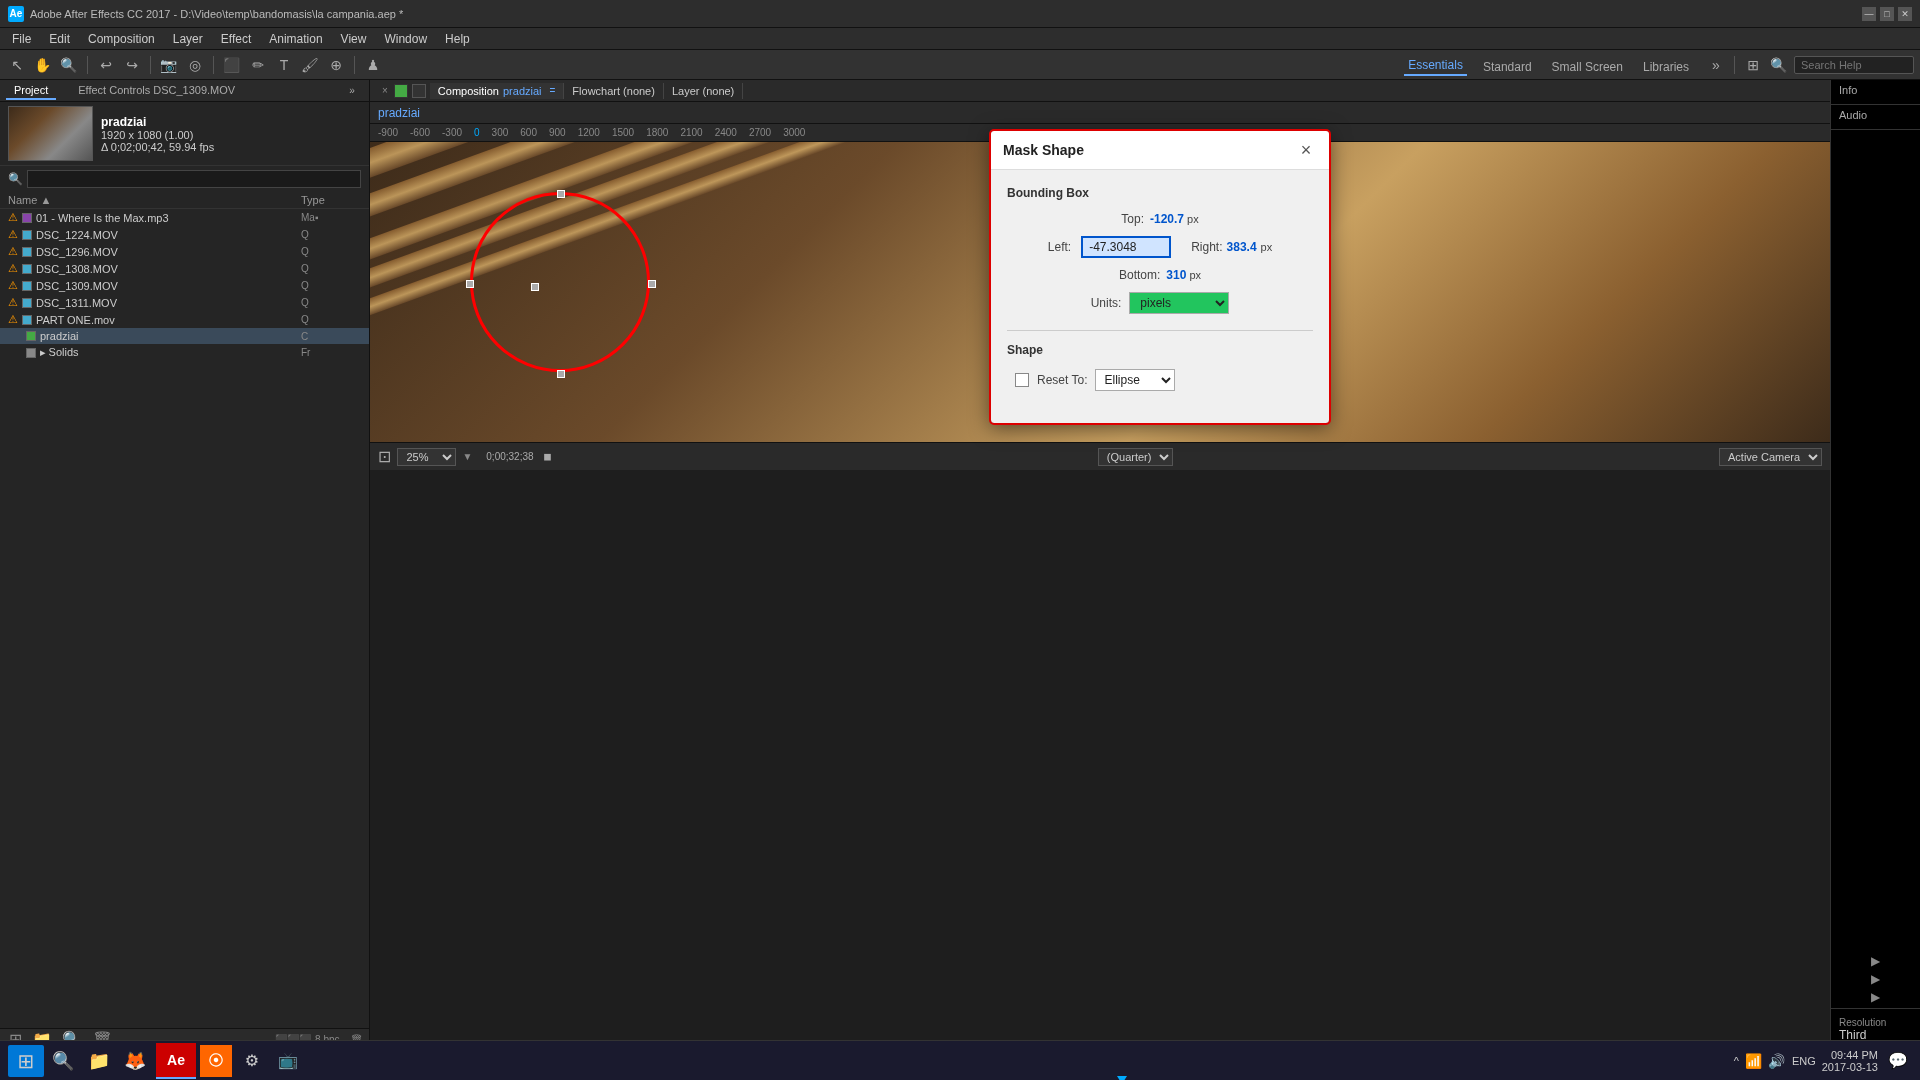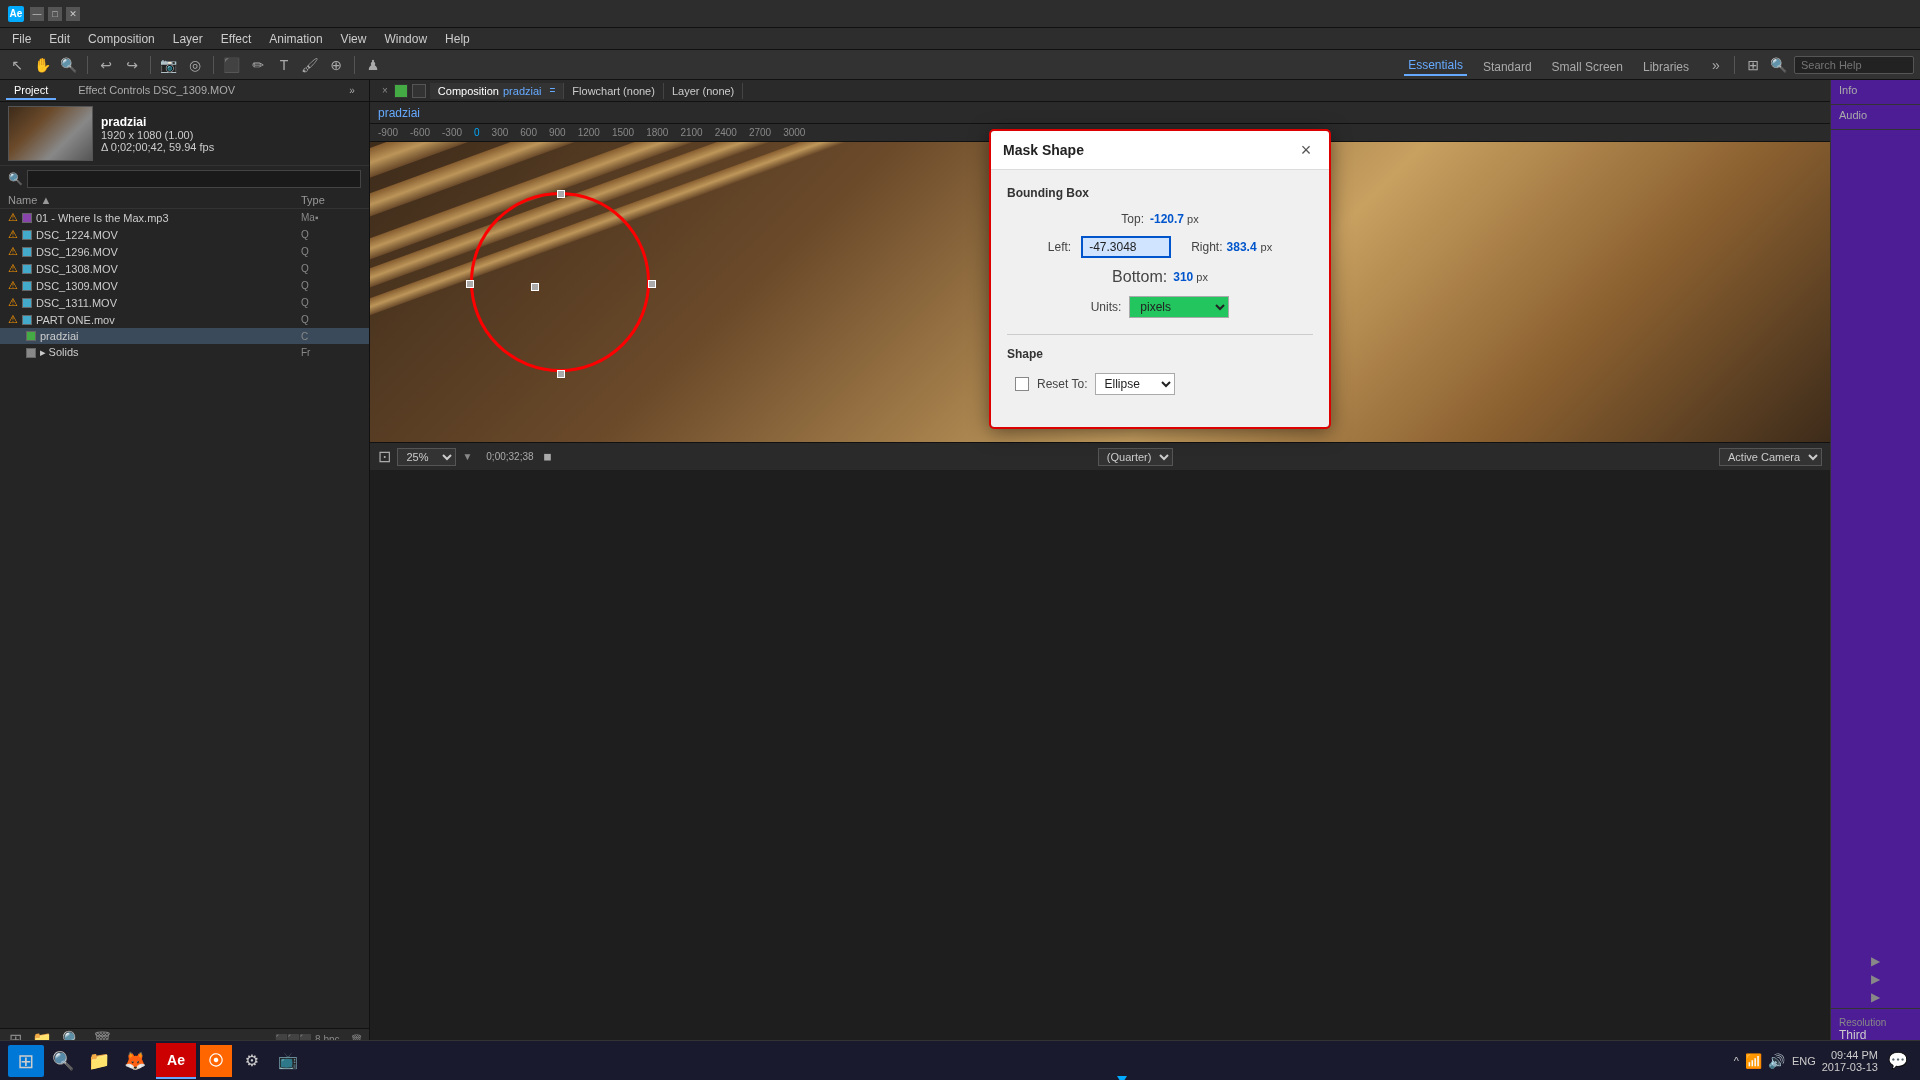--- a/index.html
+++ b/index.html
@@ -432,20 +432,21 @@
       border-top: 1px solid #333;
       position: fixed;
       bottom: 0; left: 0; right: 0;
     }
   </style>
 </head>
 <body>
 
 <div id="title-bar">
   <div class="app-icon">Ae</div>
+  <div class="title-text">Adobe After Effects CC 2017 - D:\Video\temp\bandomasis\la campania.aep *</div>
   <div class="win-controls">
     <div class="win-btn">—</div>
     <div class="win-btn">□</div>
     <div class="win-btn">✕</div>
   </div>
 </div>
 
 <div id="menu-bar">
   <div class="menu-item">File</div>
   <div class="menu-item">Edit</div>
@@ -662,21 +663,21 @@
         <option>(Half)</option>
         <option>(Full)</option>
       </select>
       <div class="comp-toolbar-spacer"></div>
       <select>
         <option>Active Camera</option>
       </select>
     </div>
   </div>
 
-  <div id="info-panel" style="width:90px;background:#4c1d95;border-left:1px solid #333;display:flex;flex-direction:column;">
+  <div id="info-panel" style="width:90px;background:#000000;border-left:1px solid #333;display:flex;flex-direction:column;">
     <div class="info-section">
       <div class="info-title">Info</div>
     </div>
     <div class="info-section">
       <div class="info-title">Audio</div>
     </div>
     <div style="flex:1;"></div>
 
     <div style="padding:4px;display:flex;flex-direction:column;gap:4px;align-items:center;">
       <div style="font-size:12px;color:#888;cursor:pointer;">▶</div>
@@ -772,21 +773,21 @@
         <input type="text" style="border: 2px solid rgb(0, 85, 204); background: rgb(208, 228, 255); padding: 2px 6px; font-size: 12px; color: rgb(34, 34, 34); width: 90px;" value="-47.3048">
       </div>
       <div style="display:flex;align-items:center;gap:4px;">
         <span style="font-size:12px;color:#444;">Right:</span>
         <span style="font-size:12px;color:#0055cc;font-weight:bold;cursor:pointer;">383.4</span>
         <span style="font-size:11px;color:#444;">px</span>
       </div>
     </div>
 
     <div style="display:flex;align-items:center;justify-content:center;margin-bottom:10px;">
-      <span style="font-size:16px;color:#444;margin-right:6px;">Bottom:</span>
+      <span style="font-size:12px;color:#444;margin-right:6px;">Bottom:</span>
       <span style="font-size:12px;color:#0055cc;font-weight:bold;cursor:pointer;">310</span>
       <span style="font-size:11px;color:#444;margin-left:3px;">px</span>
     </div>
 
     <div style="display:flex;align-items:center;justify-content:center;margin-bottom:16px;gap:8px;">
       <span style="font-size:12px;color:#444;">Units:</span>
       <select style="background:#22c55e;border:1px solid #aaa;padding:2px 6px;font-size:12px;color:#222;width:100px;">
         <option>pixels</option>
         <option>percent</option>
       </select>

